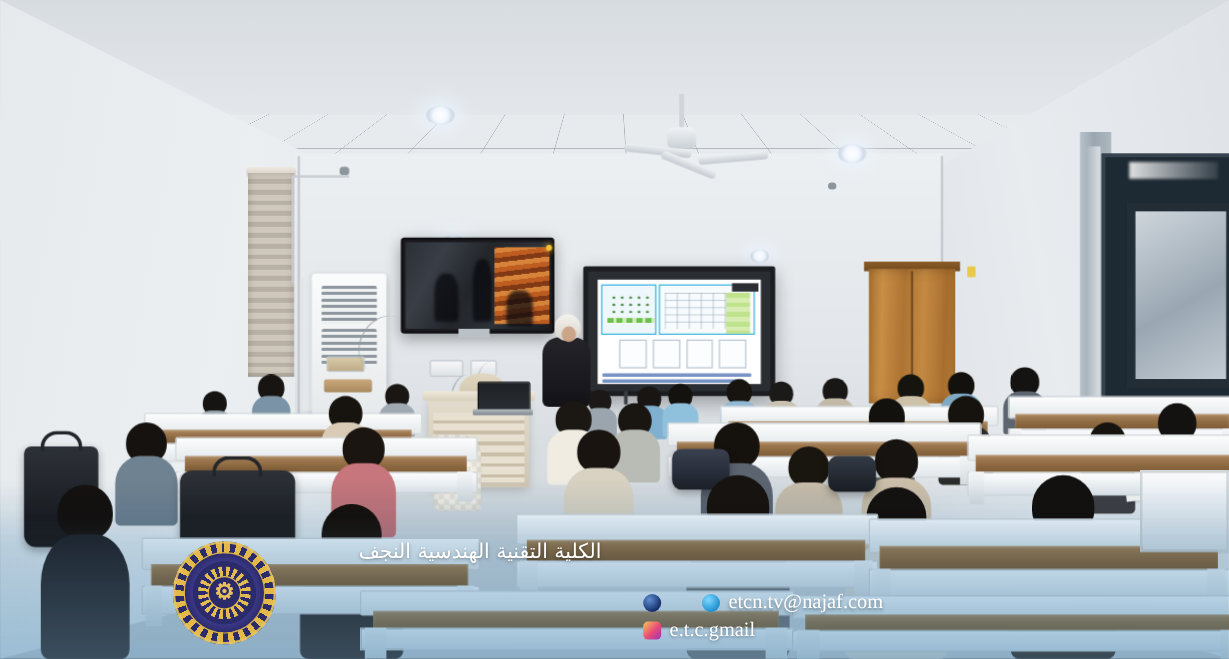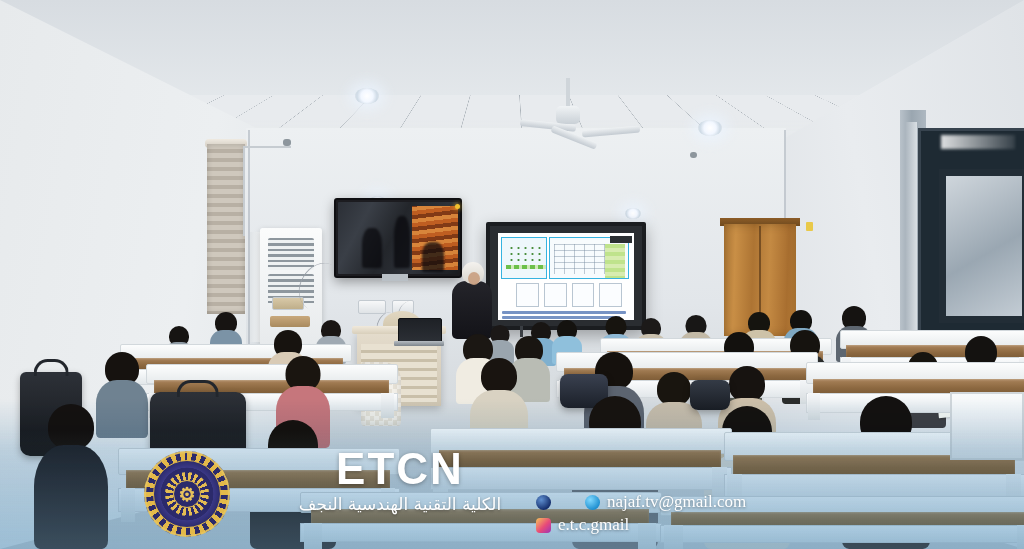--- a/index.html
+++ b/index.html
@@ -588,31 +588,30 @@
   <div class="layer tint2"></div>
 
   <div class="layer brand">
     <div class="logo">
       <div class="logo-ring2"></div>
       <div class="logo-gear"></div>
       <div class="logo-core"></div>
       <div class="logo-mark">⚙</div>
     </div>
     <div class="brand-text">
-      <div class="b-etcn">ETCN</div>
       <div class="b-ar">الكلية التقنية الهندسية النجف</div>
     </div>
   </div>
 
   <div class="layer contacts">
     <div class="crow r1">
       <span class="ico ico-web"></span>
       <span class="sep"></span>
       <span class="ico ico-mail"></span>
-      <span>najaf.tv@gmail.com</span>
+      <span>etcn.tv@najaf.com</span>
     </div>
     <div class="crow">
       <span class="ico ico-ig"></span>
       <span>e.t.c.gmail</span>
     </div>
   </div>
 
 </div>
 
 </body></html>

